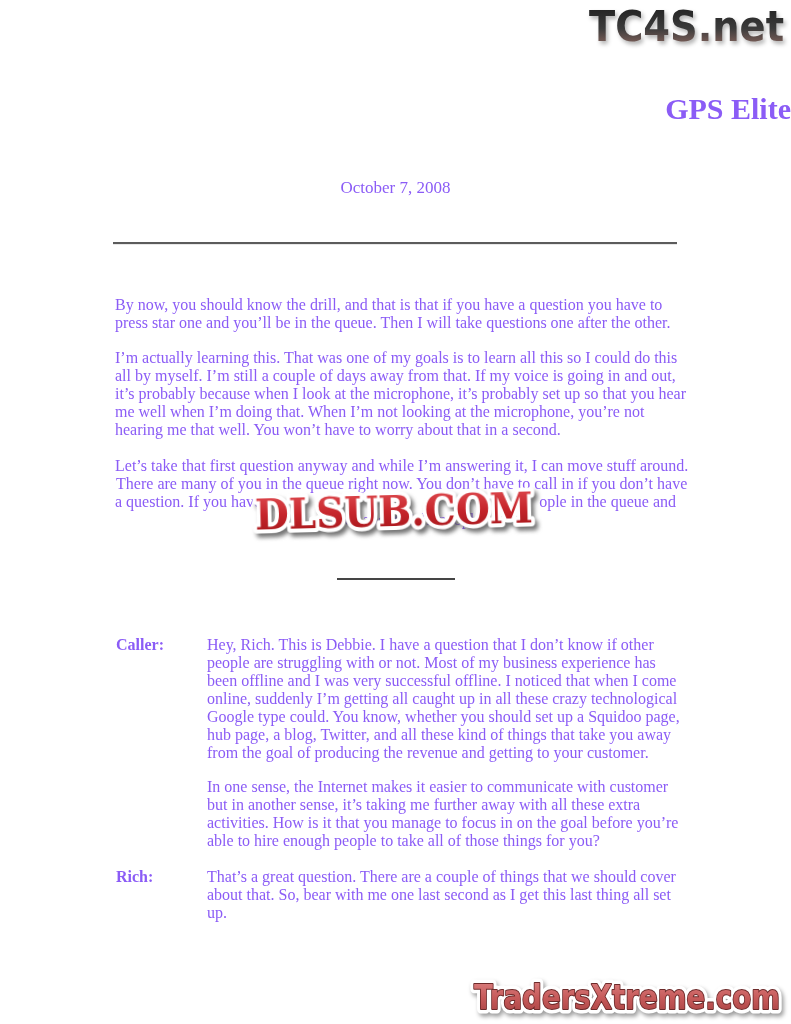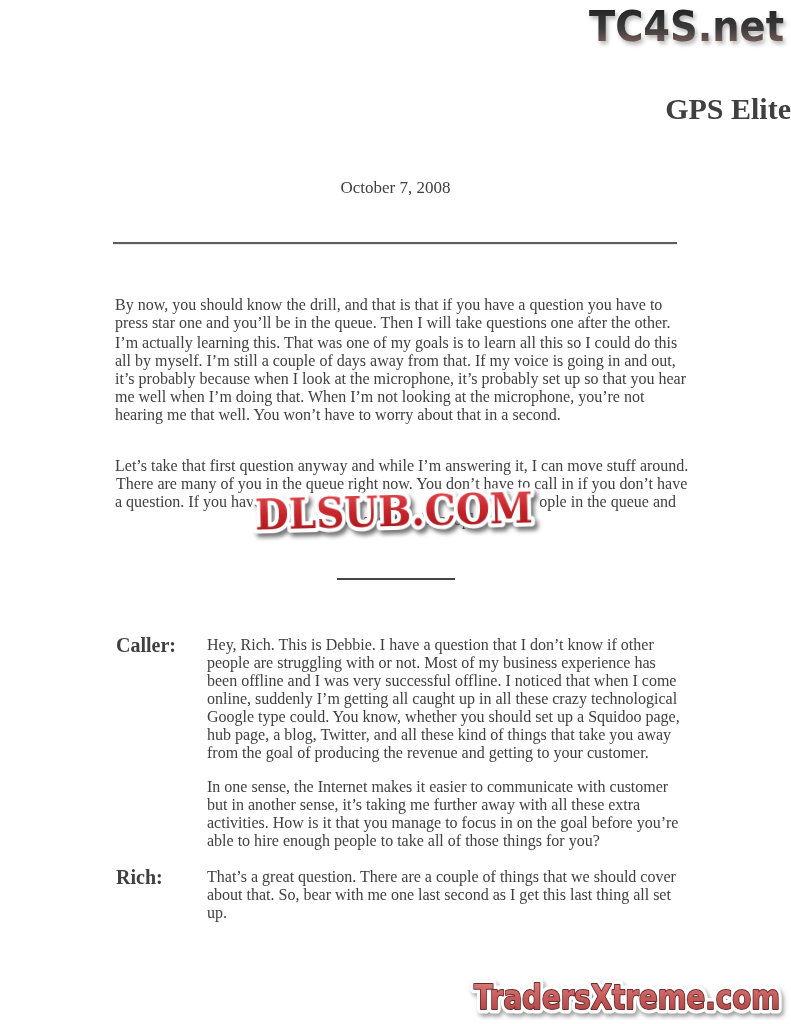--- a/index.html
+++ b/index.html
@@ -3,21 +3,21 @@
 <meta charset="utf-8">
 <style>
   html, body { margin: 0; padding: 0; background: #ffffff; }
   .page {
     position: relative;
     width: 791px;
     height: 1024px;
     background: #ffffff;
     overflow: hidden;
     font-family: "Liberation Serif", serif;
-    color: #404040;
+    color: #8b5cf6;
   }
 
   
   .tc4s-logo { position: absolute; left: 583px; top: 0px; }
 
   
   .doc-title { position: absolute; left: 0; top: 92px; width: 791px; text-align: right;
                font-size: 30px; font-weight: bold; line-height: 34px; }
   .doc-subtitle { position: absolute; left: 0; top: 136px; width: 791px; text-align: center;
                   font-size: 24px; font-weight: bold; line-height: 28px; }
@@ -27,24 +27,24 @@
   .rule-top { position: absolute; left: 113px; top: 242px; width: 564px; height: 2px;
               background: #5c5c5c; border-bottom: 1px solid #e8e8e8; }
   .rule-mid { position: absolute; left: 337px; top: 578px; width: 118px; height: 2px;
               background: #454545; }
 
   .para { position: absolute; left: 115px; }
   .line { font-size: 16px; line-height: 18px; white-space: nowrap; }
   .gap-line { display: flex; justify-content: space-between; width: 561px; }
 
   .p1 { top: 296px; }
-  .p2 { top: 334px; font-family: Liberation Serif, serif; }
+  .p2 { top: 349px; font-family: Liberation Serif, serif; }
   .p3 { top: 457px; text-align: center; }
 
-  .speaker-label { position: absolute; left: 116px; font-size: 20px; line-height: 18px;
+  .speaker-label { position: absolute; left: 116px; font-size: 16px; line-height: 18px;
                    font-weight: bold; white-space: nowrap; }
   .caller-label { top: 636px; }
   .rich-label { top: 868px; }
   .dialog { position: absolute; left: 207px; }
   .caller-p1 { top: 636px; }
   .caller-p2 { top: 778px; }
   .rich-p1 { top: 868px; }
 
   
   .watermark { position: absolute; left: 243px; top: 480px; z-index: 5;

